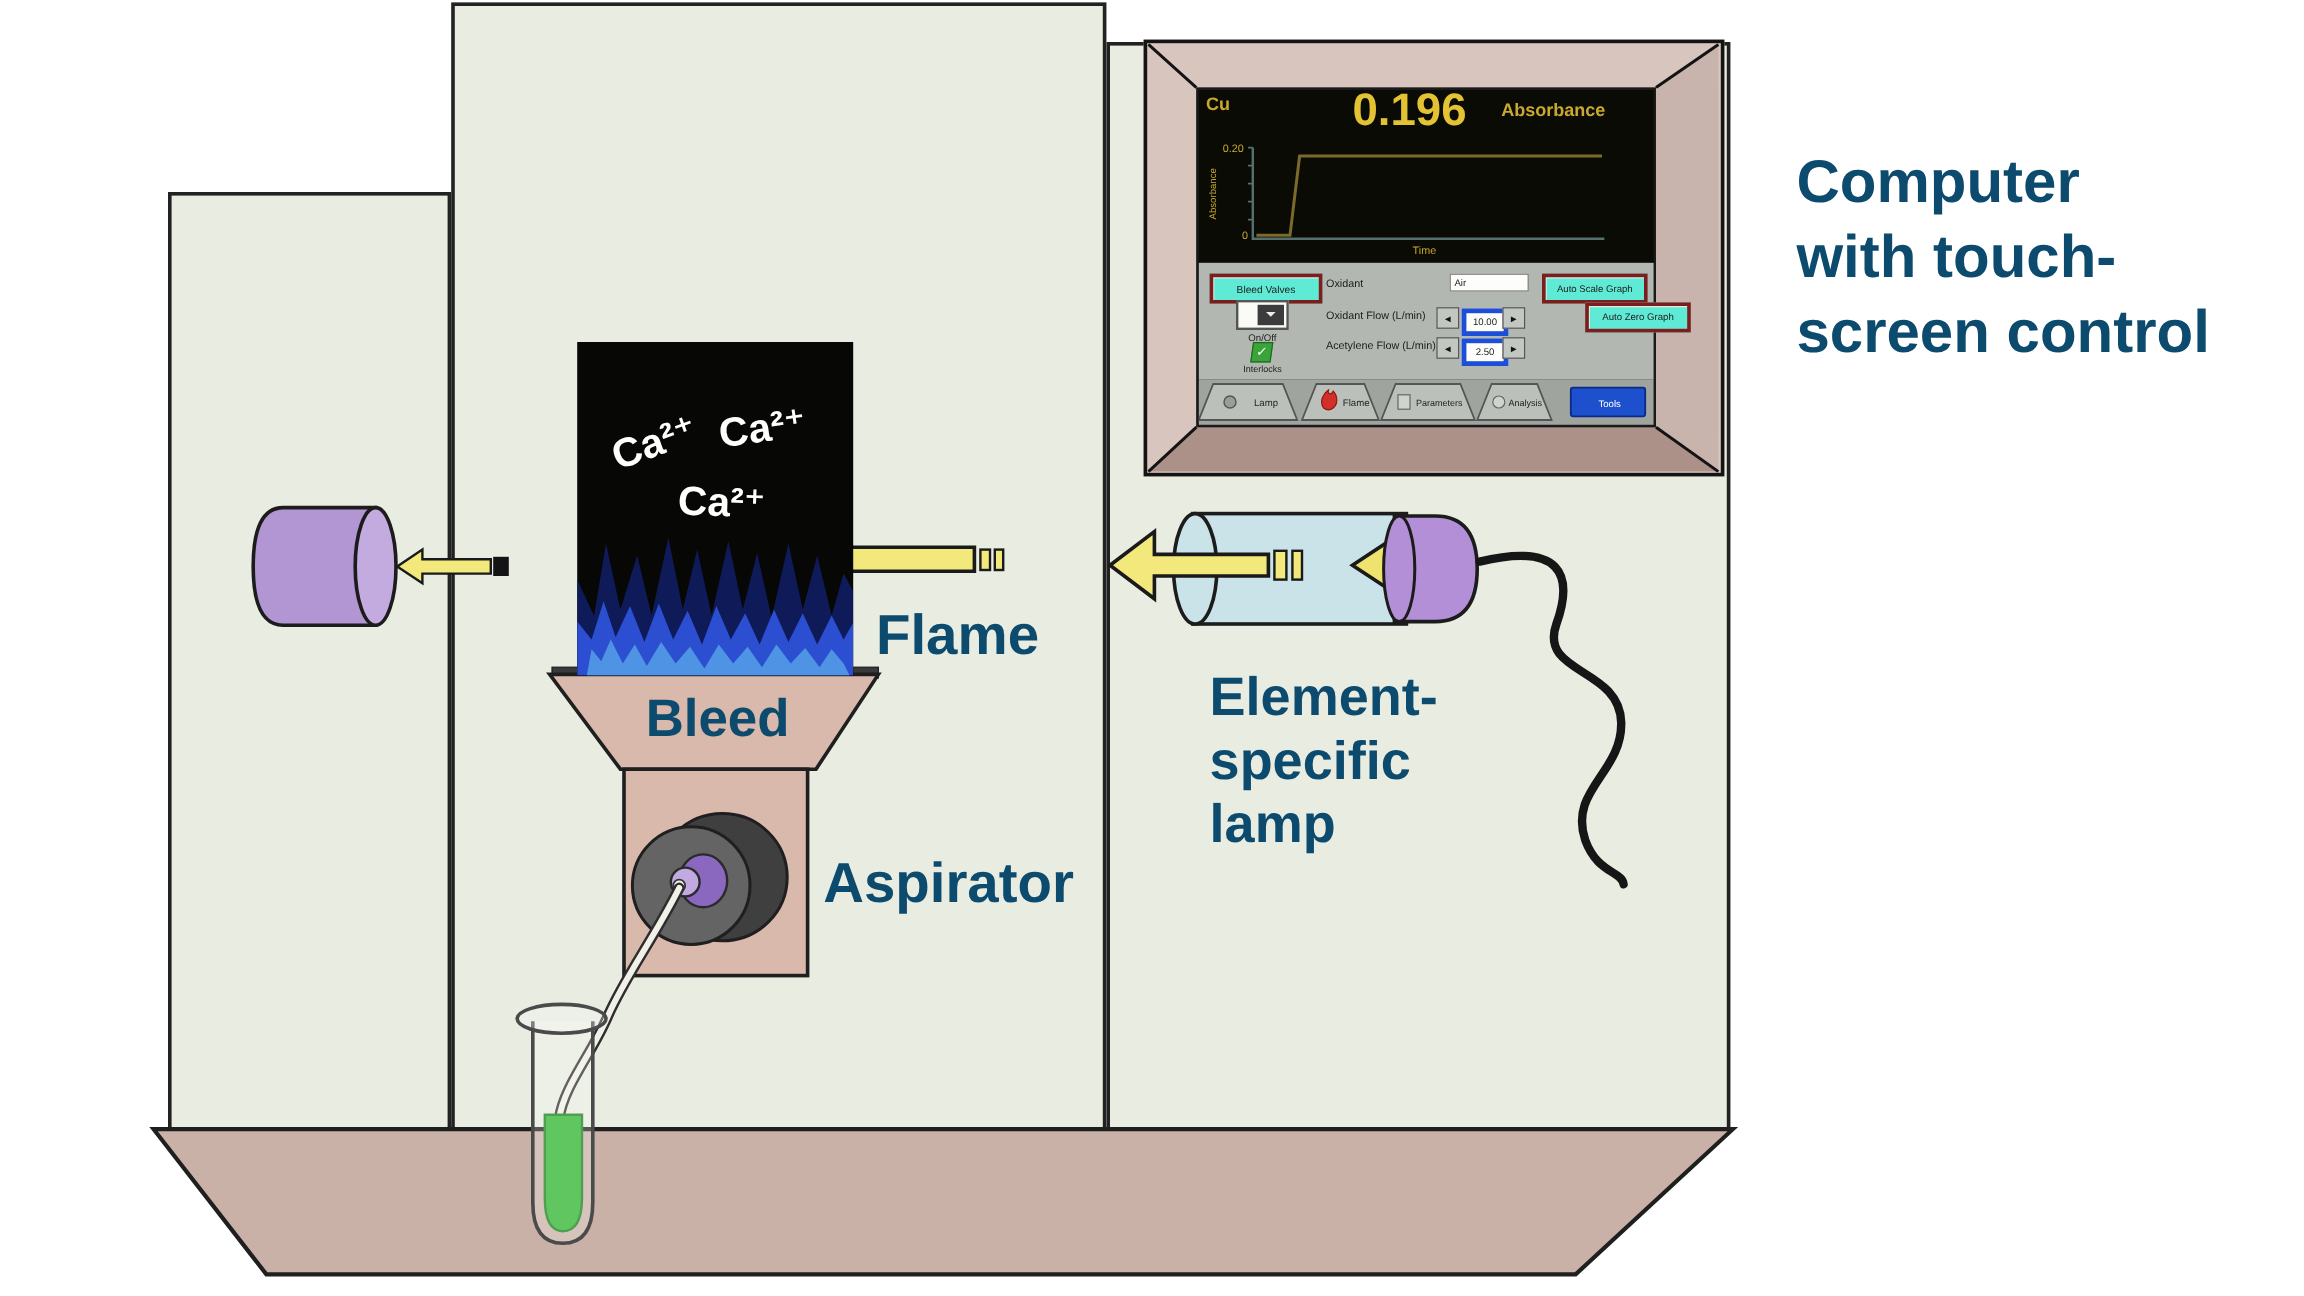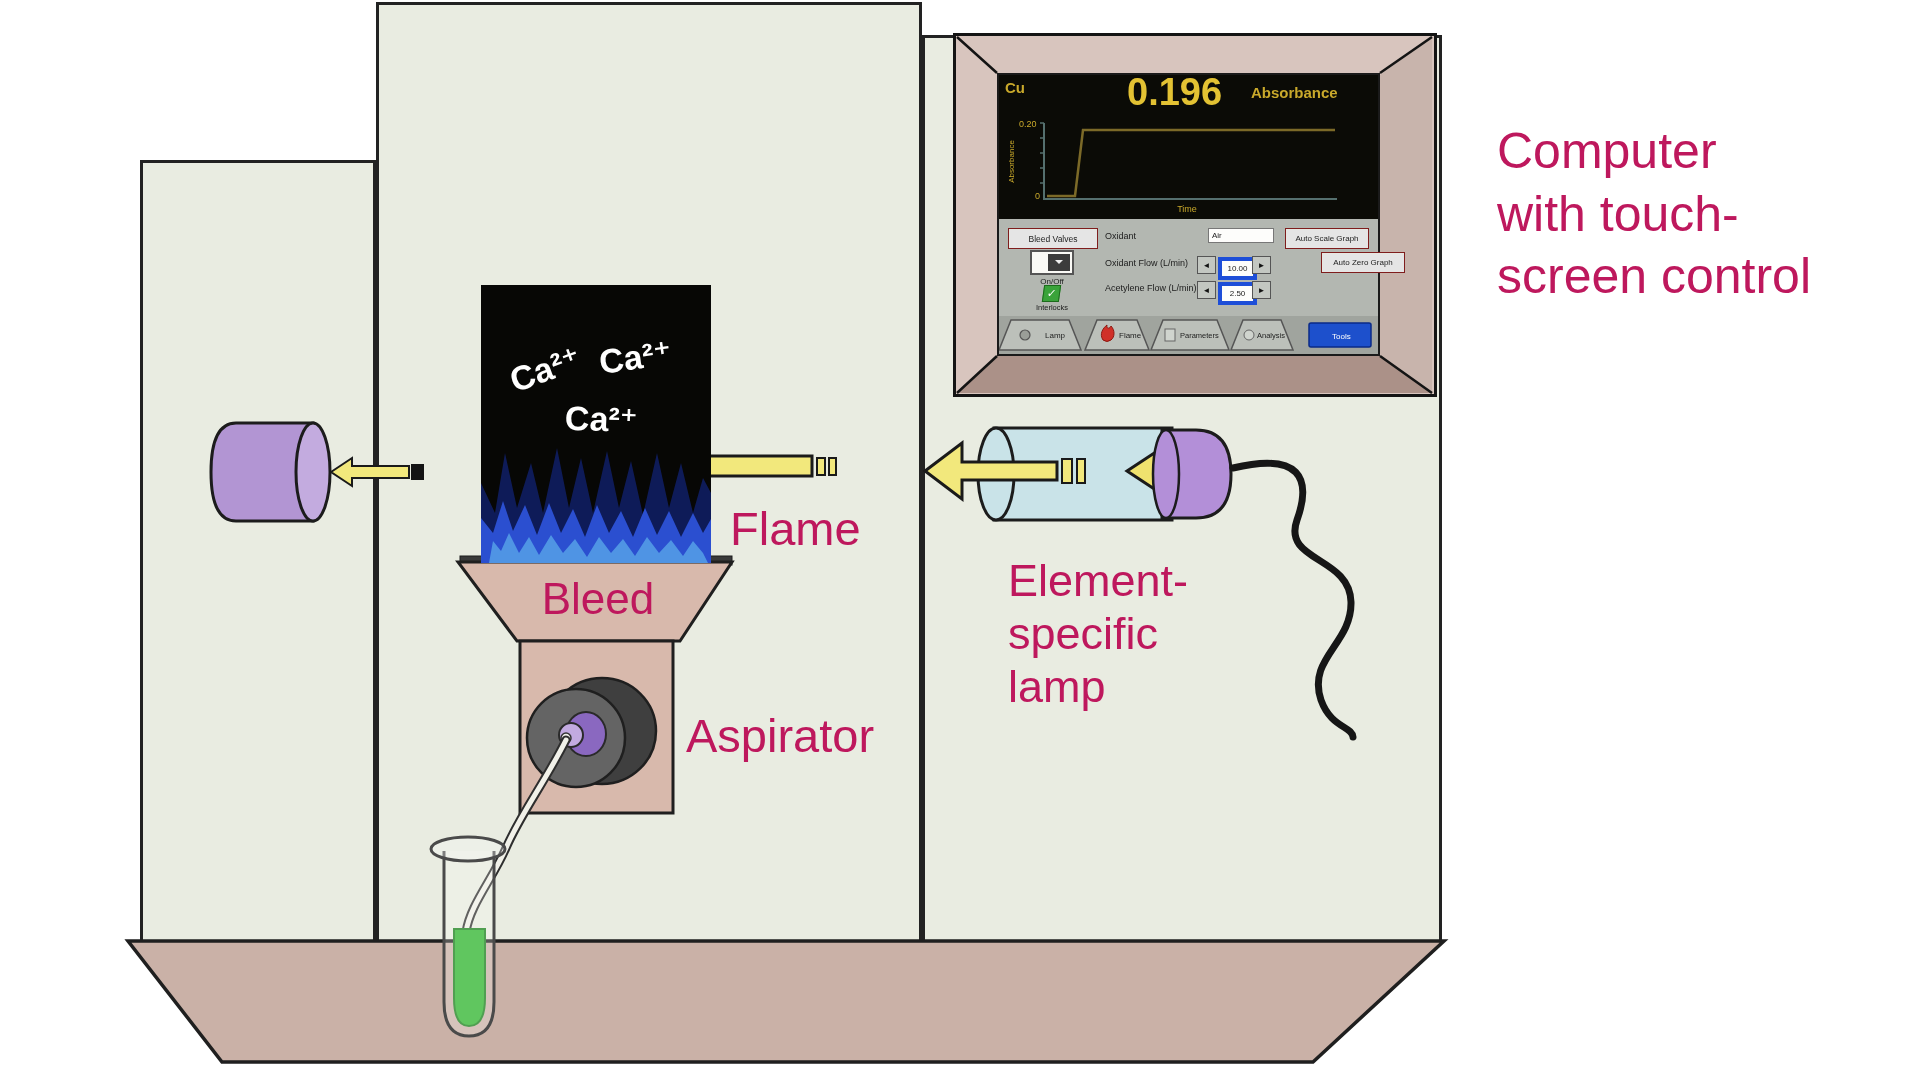--- a/index.html
+++ b/index.html
@@ -11,21 +11,21 @@
   #right-panel{left:922px;top:35px;width:520px;height:908px;}
   #shapes{position:absolute;left:0;top:0;width:1920px;height:1080px;z-index:2;}
   
   #flame-box{position:absolute;left:481px;top:285px;width:230px;height:278px;background:#070705;z-index:3;}
   .ca{position:absolute;color:#fff;font-weight:bold;font-size:34px;white-space:nowrap;}
   #ca1{left:28px;top:64px;transform:rotate(-20deg);}
   #ca2{left:118px;top:52px;transform:rotate(-8deg);}
   #ca3{left:84px;top:114px;transform:rotate(2deg);}
   #flame-svg{position:absolute;left:0;bottom:0;}
   
-  .lbl{position:absolute;color:#be185d;font-weight:normal;z-index:5;white-space:pre-line;line-height:1.12;}
+  .lbl{position:absolute;color:#0c4a6e;font-weight:bold;z-index:5;white-space:pre-line;line-height:1.12;}
   #detector-label{left:148px;top:556px;width:230px;font-size:48px;text-align:center;}
   #flame-label{left:730px;top:503px;font-size:47px;}
   #burner-label{left:500px;top:574px;width:196px;font-size:44px;text-align:center;}
   #aspirator-label{left:686px;top:710px;font-size:47px;}
   #lamp-label{left:1008px;top:554px;font-size:45px;line-height:1.18;}
   #computer-label{left:1497px;top:120px;font-size:50px;line-height:1.25;}
   
   #monitor{position:absolute;left:953px;top:33px;width:484px;height:364px;background:#d8c5be;
            border:3px solid #141414;box-sizing:border-box;z-index:4;}
   #bezel-svg{position:absolute;left:0;top:0;}
@@ -34,21 +34,21 @@
   #screen-top{position:relative;width:379px;height:144px;background:#0b0b06;}
   .sc-txt{position:absolute;color:#c9a92b;font-weight:bold;}
   #sc-element{left:6px;top:4px;font-size:15px;}
   #sc-value{left:128px;top:-4px;font-size:38px;color:#e3c233;}
   #sc-abs{left:252px;top:9px;font-size:15px;}
   #sc-ymax{left:20px;top:44px;font-size:9px;font-weight:normal;}
   #sc-ymin{left:36px;top:116px;font-size:9px;font-weight:normal;}
   #sc-yaxis{left:-33px;top:82px;width:90px;text-align:center;transform:rotate(-90deg);font-size:8px;font-weight:normal;}
   #sc-xaxis{left:158px;top:129px;width:60px;text-align:center;font-size:9px;font-weight:normal;}
   #screen-panel{position:relative;width:379px;height:97px;background:#b3b7b1;font-size:9px;color:#1c1c1c;}
-  .pbtn{position:absolute;background:#e5e5e5;border:1px solid #7f1d1d;box-shadow:inset 1px 1px 0 #e6e8e2;
+  .pbtn{position:absolute;background:#5eead4;border:3px solid #7f1d1d;box-shadow:inset 1px 1px 0 #e6e8e2;
         display:flex;align-items:center;justify-content:center;font-size:8.5px;color:#222;}
   .plabel{position:absolute;font-size:9px;color:#1c1c1c;white-space:nowrap;}
   .pinput{position:absolute;background:#fdfdfb;border:1px solid #777;font-size:8px;color:#222;
           display:flex;align-items:center;padding-left:3px;box-sizing:border-box;}
   .spinbtn{position:absolute;width:17px;height:16px;background:#c3c7c1;border:1px solid #555;
            display:flex;align-items:center;justify-content:center;font-size:8px;color:#111;}
   .spinval{position:absolute;width:31px;height:15px;background:#fdfdfb;border:4px solid #1d4ed8;
            display:flex;align-items:center;justify-content:center;font-size:8px;color:#222;box-sizing:content-box;text-align:right;}
   #toggle-box{position:absolute;left:31px;top:31px;width:44px;height:25px;background:#fafaf6;
               border:2px solid #555;box-sizing:border-box;}

